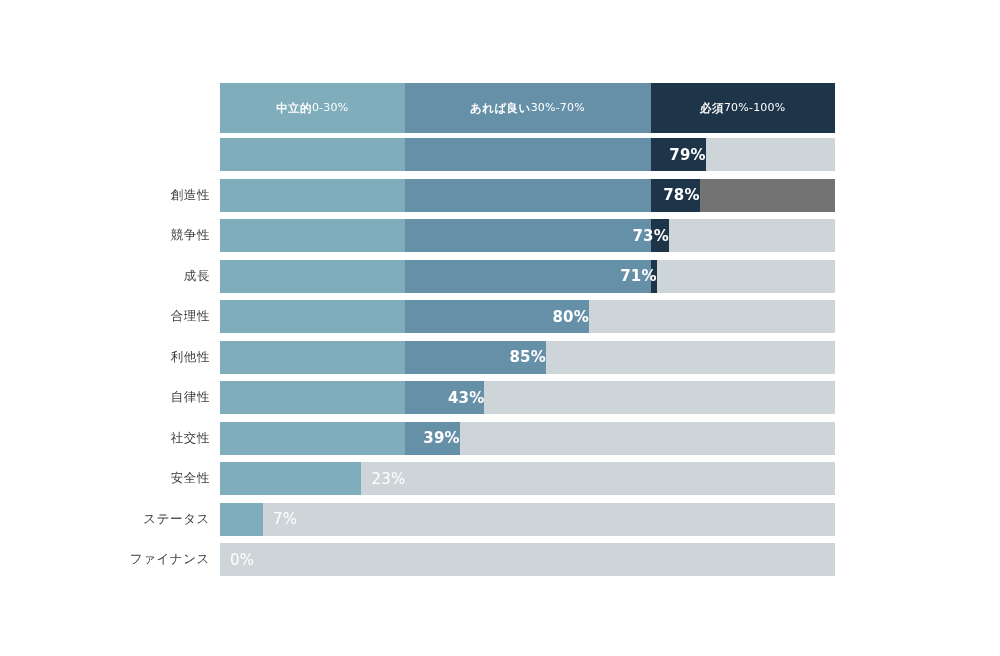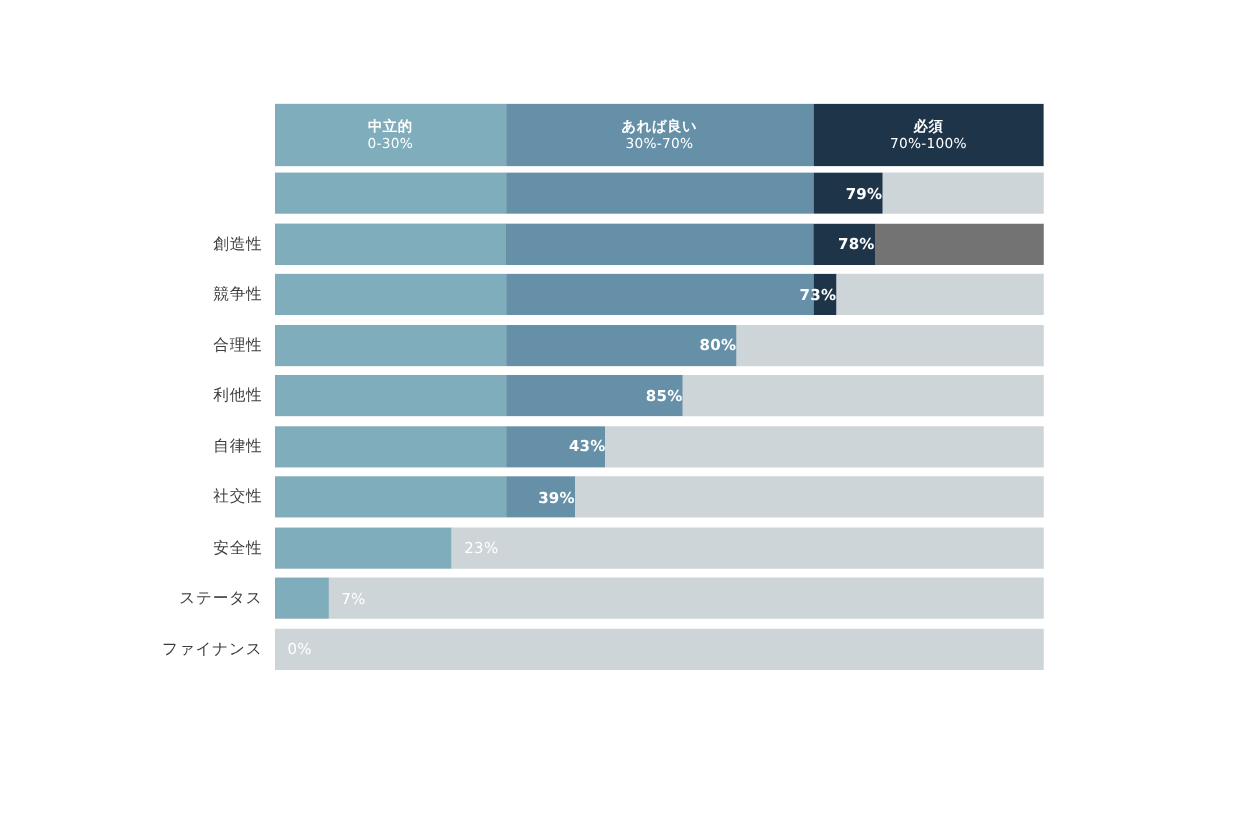--- a/index.html
+++ b/index.html
@@ -35,21 +35,20 @@
     position: absolute;
     left: 220px;
     top: 83px;
     width: 615px;
     height: 50px;
     display: flex;
     overflow: hidden;
   }
   .legend-cell {
     display: flex;
-    flex-direction: column;
     align-items: center;
     justify-content: center;
     color: #ffffff;
     line-height: 1.25;
     box-sizing: border-box;
   }
   .legend-title {
     font-size: 11.5px;
     font-weight: 700;
     letter-spacing: 0.4px;
@@ -98,21 +97,21 @@
     position: absolute;
     top: 0;
     height: 33px;
   }
   .value-label {
     position: absolute;
     top: 0;
     height: 33px;
     display: flex;
     align-items: center;
-    font-size: 12px;
+    font-size: 15px;
     font-weight: 700;
     color: #ffffff;
     white-space: nowrap;
     letter-spacing: 0.2px;
   }
   .value-inside {
     justify-content: flex-end;
     padding-right: 9px;
   }
   .value-outside {
@@ -163,20 +162,29 @@
         <div class="row">
           <div class="row-label">競争性</div>
           <div class="track" style="background: rgb(206, 213, 216);">
             <div class="seg" style="left: 0%; width: 30%; background: rgb(127, 173, 187);"></div>
             <div class="seg" style="left: 30%; width: 40%; background: rgb(102, 144, 168);"></div>
             <div class="seg" style="left: 70%; width: 3%; background: rgb(30, 52, 72);"></div>
             <div class="value-label value-inside" style="left: 0%; width: 73%;">73%</div>
           </div>
         </div>
         <div class="row">
+          <div class="row-label">成長</div>
+          <div class="track" style="background: rgb(206, 213, 216);">
+            <div class="seg" style="left: 0%; width: 30%; background: rgb(127, 173, 187);"></div>
+            <div class="seg" style="left: 30%; width: 40%; background: rgb(102, 144, 168);"></div>
+            <div class="seg" style="left: 70%; width: 1%; background: rgb(30, 52, 72);"></div>
+            <div class="value-label value-inside" style="left: 0%; width: 71%;">71%</div>
+          </div>
+        </div>
+        <div class="row">
           <div class="row-label">合理性</div>
           <div class="track" style="background: rgb(206, 213, 216);">
             <div class="seg" style="left: 0%; width: 30%; background: rgb(127, 173, 187);"></div>
             <div class="seg" style="left: 30%; width: 30%; background: rgb(102, 144, 168);"></div>
             <div class="value-label value-inside" style="left: 0%; width: 60%;">80%</div>
           </div>
         </div>
         <div class="row">
           <div class="row-label">利他性</div>
           <div class="track" style="background: rgb(206, 213, 216);">

